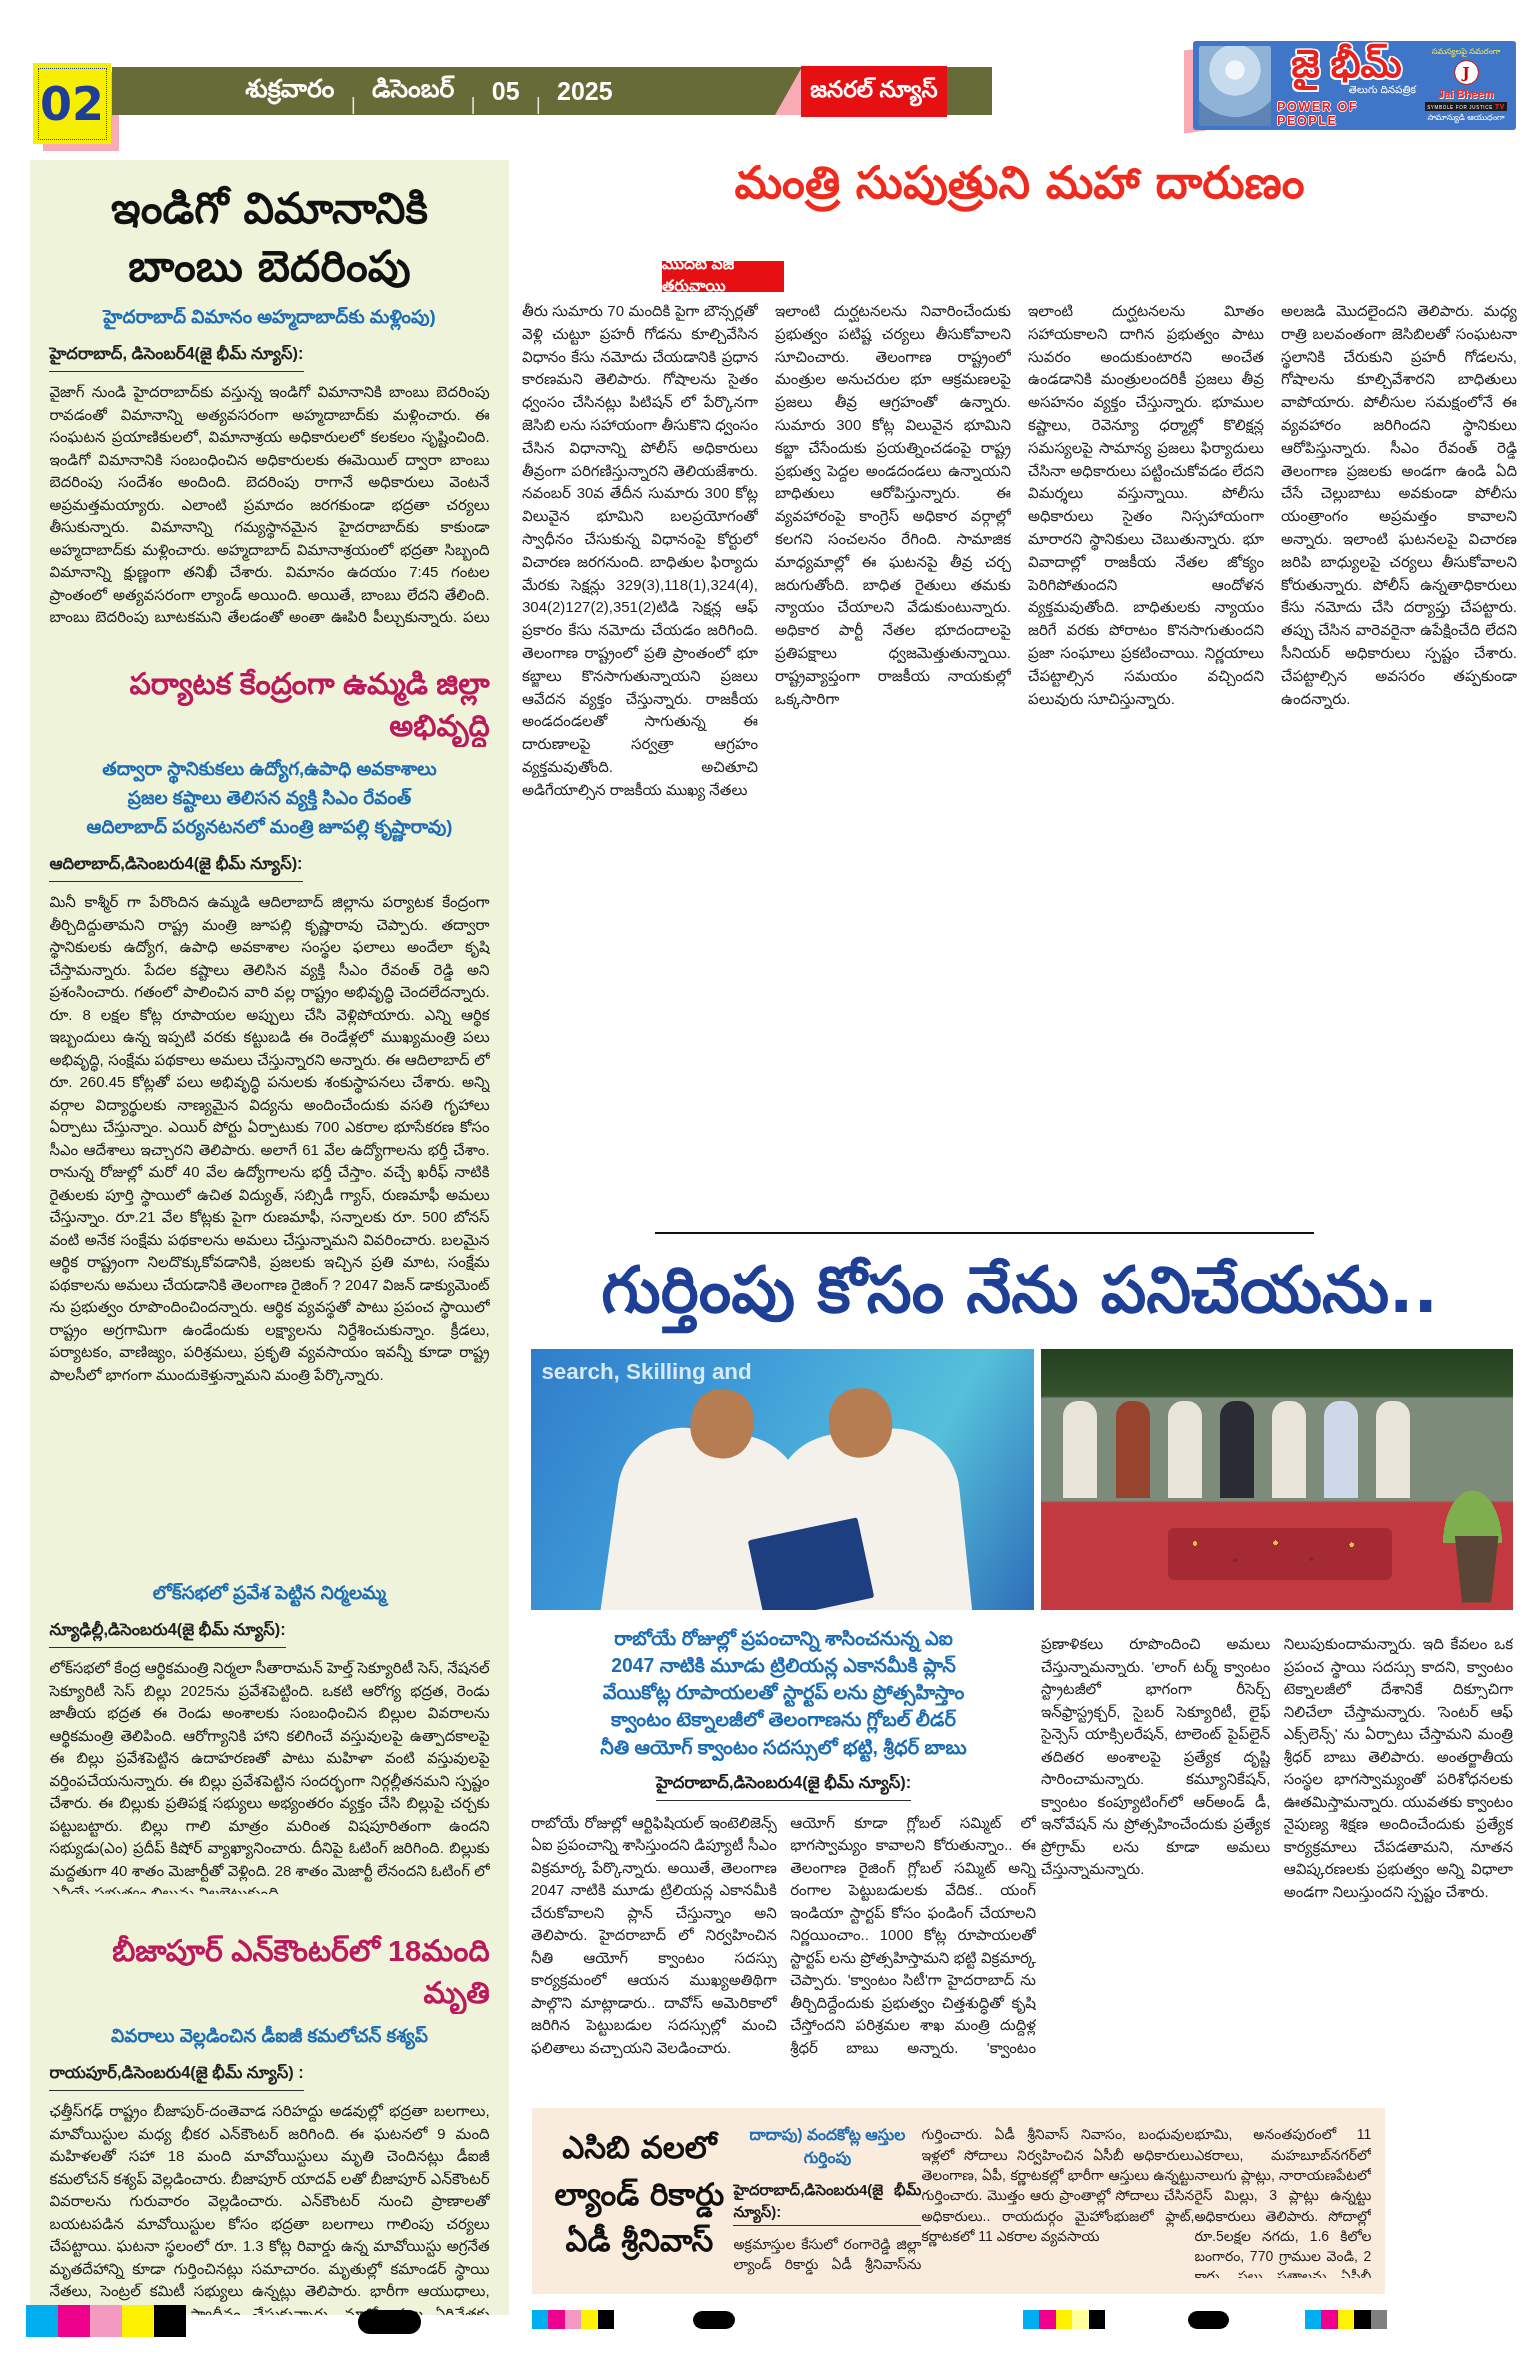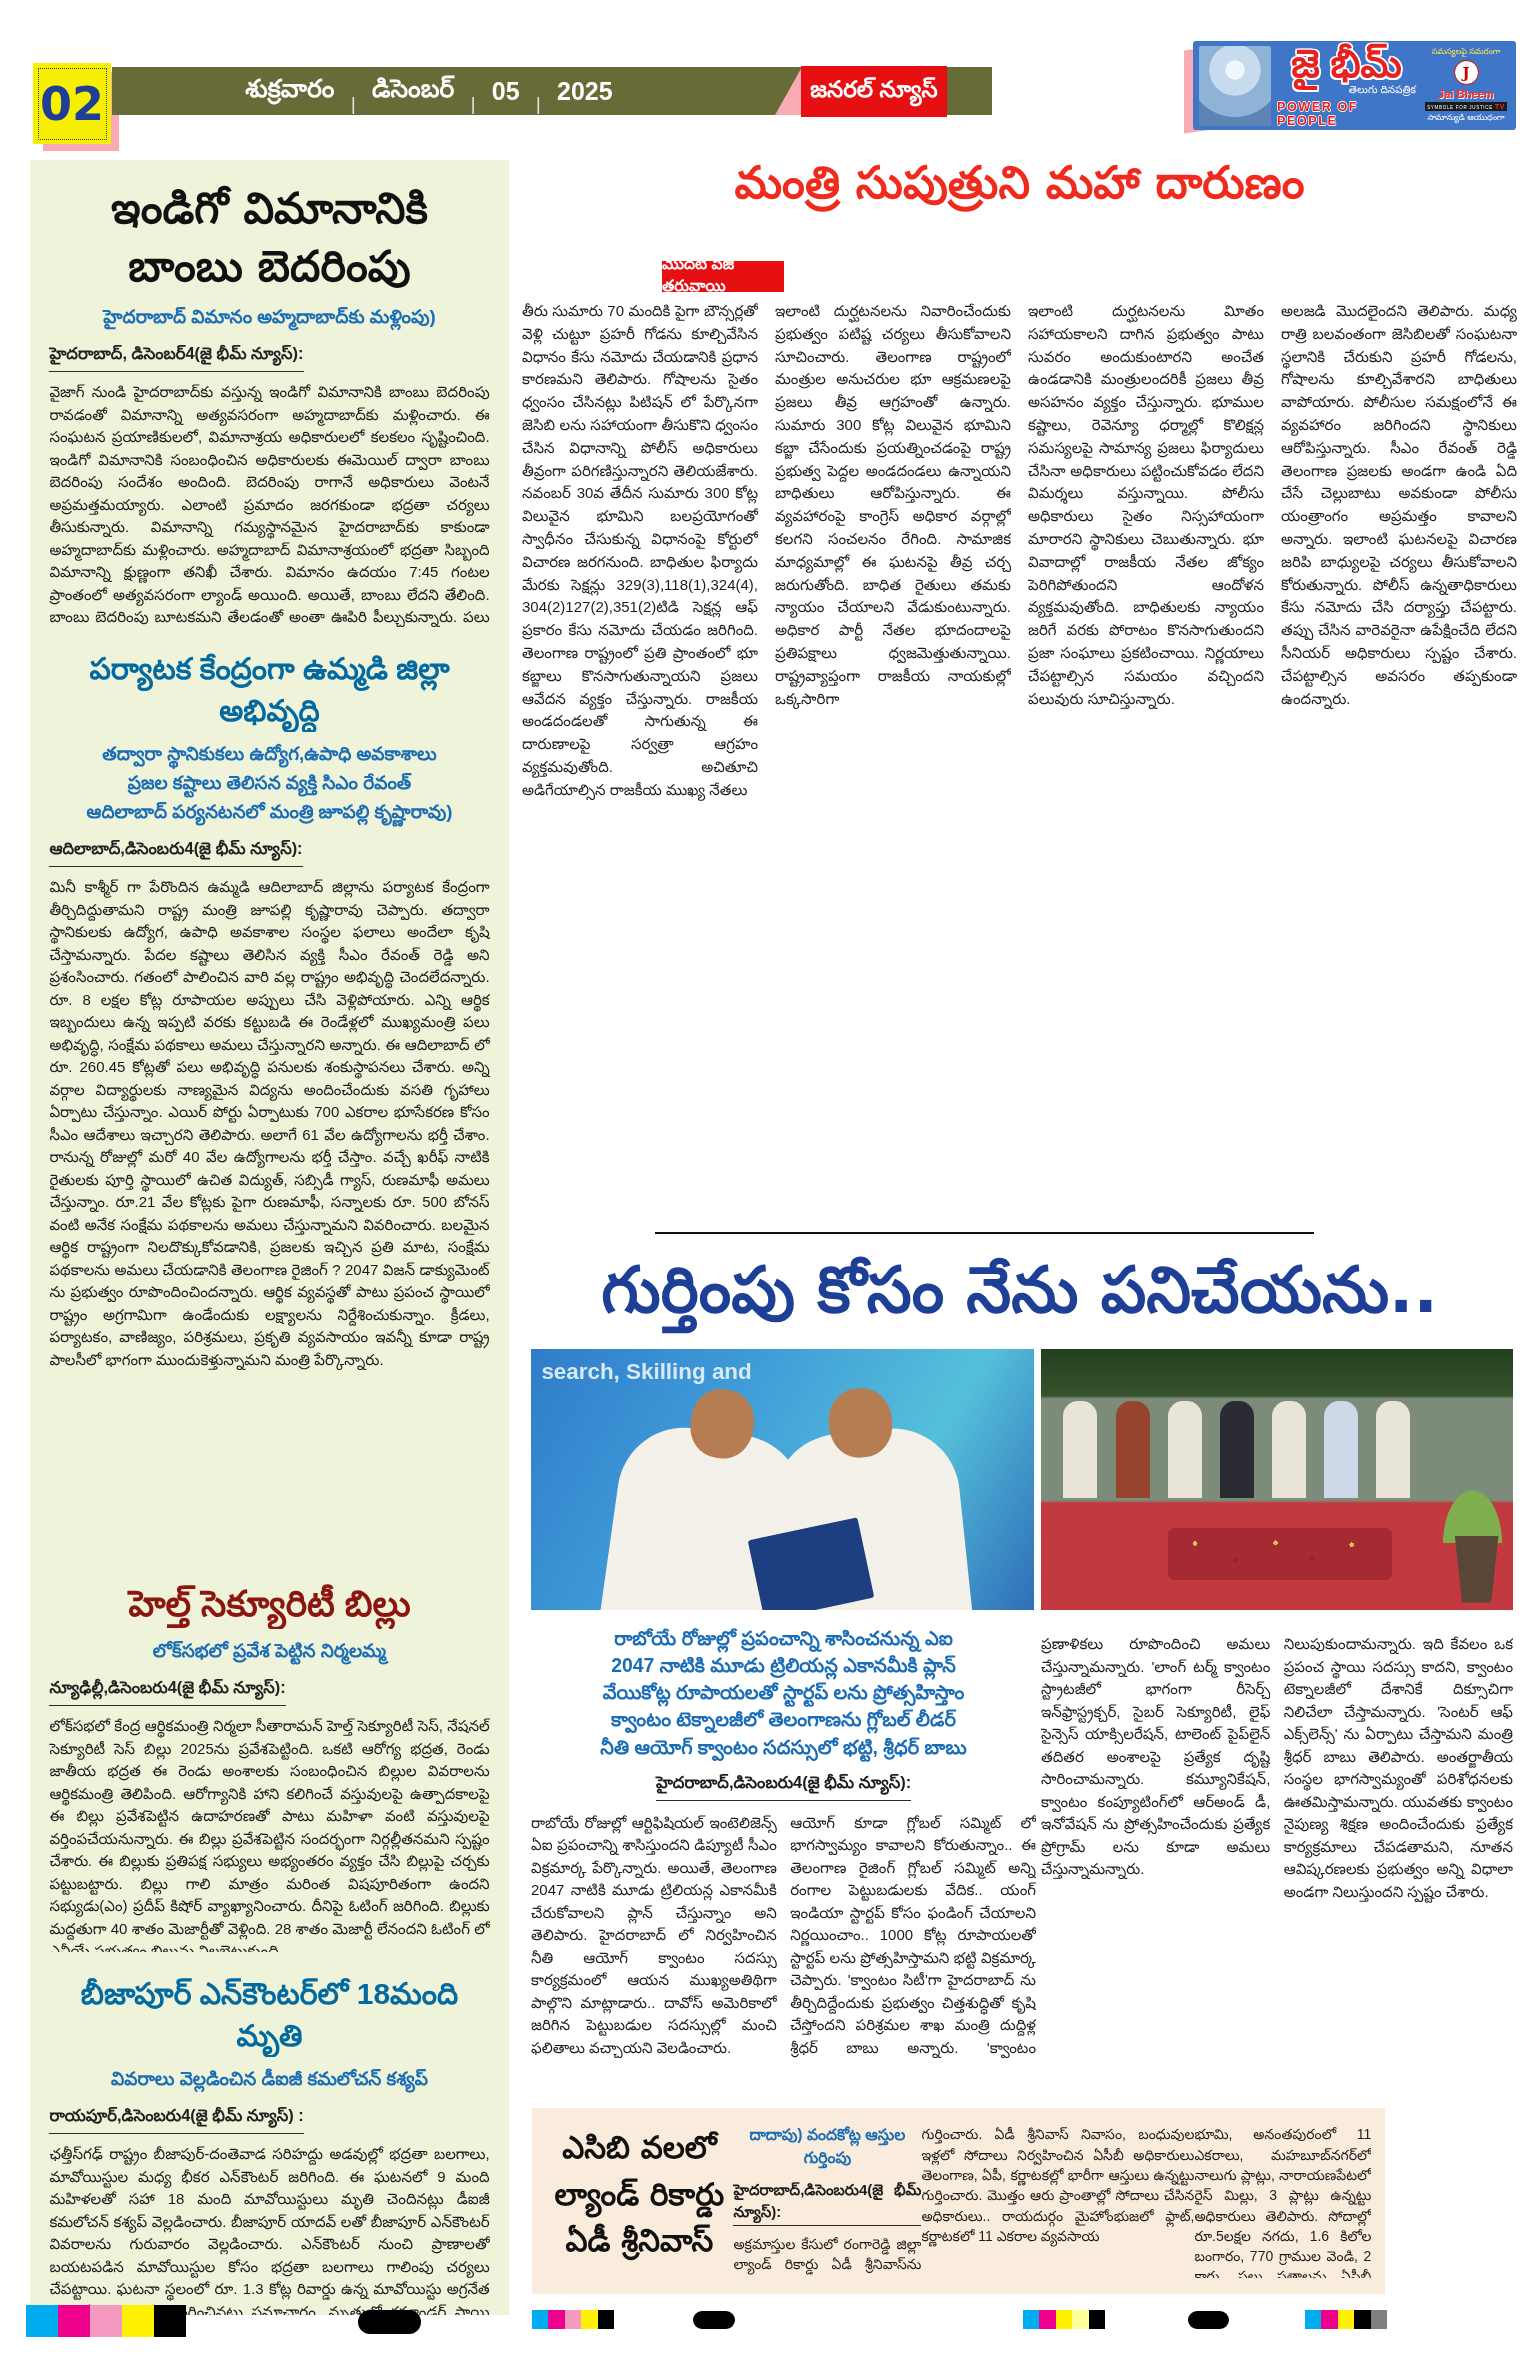--- a/index.html
+++ b/index.html
@@ -37,21 +37,21 @@
   .mh-slogan { font-size:8.2px; color:#ffe94d; white-space:nowrap; }
   .mh-slogan.bottom { color:#fff; }
   .tv-circle { width:25px; height:25px; background:#fff; border-radius:50%; border:1.5px solid #c00;
     display:flex; align-items:center; justify-content:center; font-weight:bold; color:#c00; font-size:15px; font-family:"DejaVu Serif", serif; }
   .tv-name { font-size:11.2px; font-weight:bold; color:#ff2a1e; text-shadow:0.7px 0.7px 0 #fff; }
   .tv-strip { font-size:4.5px; color:#fff; background:#1b1b1b; padding:0.7px 2.2px; letter-spacing:0.7px; }
   .tv-strip b { color:#ff2a1e; font-size:6.7px; }
   
   .left-box { position:absolute; left:30px; top:160px; width:479px; height:2155px; background:#eef3d9; padding:19.4px 19.4px; overflow:hidden; }
   .lh1 { font-size:43px; font-weight:bold; color:#111; text-align:center; line-height:1.35; font-family:"DejaVu Sans", sans-serif; overflow:hidden; }
-  .lh2 { font-size:30px; font-weight:bold; color:#0369a1; text-align:center; line-height:1.4; margin-top:21px; overflow:hidden; }
+  .lh2 { font-size:30px; font-weight:bold; color:#be185d; text-align:right; line-height:1.4; margin-top:36px; overflow:hidden; }
   .lh-maroon { font-size:36px; font-weight:bold; color:#8c1510; text-align:center; line-height:1.4; margin-top:22.4px; overflow:hidden; }
   .sub-blue { font-size:18.6px; font-weight:bold; color:#1a6db6; text-align:center; line-height:1.4; margin-top:9px; }
   .byline { display:table; font-size:16.4px; font-weight:bold; color:#222; margin:13.4px auto 0 0; padding-bottom:4.5px; border-bottom:1.5px solid #2b2b2b; }
   .body-txt { margin-top:9px; font-size:15px; line-height:1.5; text-align:justify; color:#191919; overflow:hidden; }
   .h-a1-body { height:246px; } .h-a2-body { height:680px; } .h-a3-body { height:237px; } .h-a4-body { height:301px; }
   
   .main-headline { position:absolute; left:522px; top:149px; width:995px; height:110px; overflow:hidden;
     font-size:45px; font-weight:bold; color:#f02b1d; text-align:center; line-height:1.5; font-family:"DejaVu Sans", sans-serif; }
   .continued-badge { position:absolute; left:662px; top:261px; width:122px; height:31px; background:#e60f12;
     color:#fff; font-weight:bold; font-size:15.7px; display:flex; align-items:center; justify-content:center; overflow:hidden; }
@@ -156,21 +156,20 @@
     <div>
       <div class="lh2">పర్యాటక కేంద్రంగా ఉమ్మడి జిల్లా అభివృద్ధి</div>
       <div class="sub-blue">తద్వారా స్థానికుకలు ఉద్యోగ,ఉపాధి అవకాశాలు</div>
       <div class="sub-blue" style="margin-top:3px">ప్రజల కష్టాలు తెలిసన వ్యక్తి సిఎం రేవంత్</div>
       <div class="sub-blue" style="margin-top:3px">ఆదిలాబాద్ పర్యనటనలో మంత్రి జూపల్లి కృష్ణారావు)</div>
       <div class="byline">ఆదిలాబాద్,డిసెంబరు4(జై భీమ్ న్యూస్):</div>
       <div class="body-txt h-a2-body">మినీ కాశ్మీర్ గా పేరొందిన ఉమ్మడి ఆదిలాబాద్ జిల్లాను పర్యాటక కేంద్రంగా తీర్చిదిద్దుతామని రాష్ట్ర మంత్రి జూపల్లి కృష్ణారావు చెప్పారు. తద్వారా స్థానికులకు ఉద్యోగ, ఉపాధి అవకాశాల సంస్థల ఫలాలు అందేలా కృషి చేస్తామన్నారు. పేదల కష్టాలు తెలిసిన వ్యక్తి సీఎం రేవంత్ రెడ్డి అని ప్రశంసించారు. గతంలో పాలించిన వారి వల్ల రాష్ట్రం అభివృద్ధి చెందలేదన్నారు. రూ. 8 లక్షల కోట్ల రూపాయల అప్పులు చేసి వెళ్లిపోయారు. ఎన్ని ఆర్థిక ఇబ్బందులు ఉన్న ఇప్పటి వరకు కట్టుబడి ఈ రెండేళ్లలో ముఖ్యమంత్రి పలు అభివృద్ధి, సంక్షేమ పథకాలు అమలు చేస్తున్నారని అన్నారు. ఈ ఆదిలాబాద్ లో రూ. 260.45 కోట్లతో పలు అభివృద్ధి పనులకు శంకుస్థాపనలు చేశారు. అన్ని వర్గాల విద్యార్థులకు నాణ్యమైన విద్యను అందించేందుకు వసతి గృహాలు ఏర్పాటు చేస్తున్నాం. ఎయిర్ పోర్టు ఏర్పాటుకు 700 ఎకరాల భూసేకరణ కోసం సీఎం ఆదేశాలు ఇచ్చారని తెలిపారు. అలాగే 61 వేల ఉద్యోగాలను భర్తీ చేశాం. రానున్న రోజుల్లో మరో 40 వేల ఉద్యోగాలను భర్తీ చేస్తాం. వచ్చే ఖరీఫ్ నాటికి రైతులకు పూర్తి స్థాయిలో ఉచిత విద్యుత్, సబ్సిడీ గ్యాస్, రుణమాఫీ అమలు చేస్తున్నాం. రూ.21 వేల కోట్లకు పైగా రుణమాఫీ, సన్నాలకు రూ. 500 బోనస్ వంటి అనేక సంక్షేమ పథకాలను అమలు చేస్తున్నామని వివరించారు. బలమైన ఆర్థిక రాష్ట్రంగా నిలదొక్కుకోవడానికి, ప్రజలకు ఇచ్చిన ప్రతి మాట, సంక్షేమ పథకాలను అమలు చేయడానికి తెలంగాణ రైజింగ్ ? 2047 విజన్ డాక్యుమెంట్ ను ప్రభుత్వం రూపొందించిందన్నారు. ఆర్థిక వ్యవస్థతో పాటు ప్రపంచ స్థాయిలో రాష్ట్రం అగ్రగామిగా ఉండేందుకు లక్ష్యాలను నిర్దేశించుకున్నాం. క్రీడలు, పర్యాటకం, వాణిజ్యం, పరిశ్రమలు, ప్రకృతి వ్యవసాయం ఇవన్నీ కూడా రాష్ట్ర పాలసీలో భాగంగా ముందుకెళ్తున్నామని మంత్రి పేర్కొన్నారు.</div>
     </div>
 
     <div>
-      <div class="lh-maroon">హెల్త్ సెక్యూరిటీ బిల్లు</div>
       <div class="sub-blue">లోక్‌సభలో ప్రవేశ పెట్టిన నిర్మలమ్మ</div>
       <div class="byline">న్యూఢిల్లీ,డిసెంబరు4(జై భీమ్ న్యూస్):</div>
       <div class="body-txt h-a3-body">లోక్‌సభలో కేంద్ర ఆర్థికమంత్రి నిర్మలా సీతారామన్ హెల్త్ సెక్యూరిటీ సెస్, నేషనల్ సెక్యూరిటీ సెస్ బిల్లు 2025ను ప్రవేశపెట్టింది. ఒకటి ఆరోగ్య భద్రత, రెండు జాతీయ భద్రత ఈ రెండు అంశాలకు సంబంధించిన బిల్లుల వివరాలను ఆర్థికమంత్రి తెలిపింది. ఆరోగ్యానికి హాని కలిగించే వస్తువులపై ఉత్పాదకాలపై ఈ బిల్లు ప్రవేశపెట్టిన ఉదాహరణతో పాటు మహిళా వంటి వస్తువులపై వర్తింపచేయనున్నారు. ఈ బిల్లు ప్రవేశపెట్టిన సందర్భంగా నిర్గల్లీతనమని స్పష్టం చేశారు. ఈ బిల్లుకు ప్రతిపక్ష సభ్యులు అభ్యంతరం వ్యక్తం చేసి బిల్లుపై చర్చకు పట్టుబట్టారు. బిల్లు గాలి మాత్రం మరింత విషపూరితంగా ఉందని సభ్యుడు(ఎం) ప్రదీప్ కిషోర్ వ్యాఖ్యానించారు. దీనిపై ఓటింగ్ జరిగింది. బిల్లుకు మద్దతుగా 40 శాతం మెజార్టీతో వెళ్లింది. 28 శాతం మెజార్టీ లేనందని ఓటింగ్ లో ఎన్డీయే ప్రభుత్వం బిల్లును నిలబెట్టుకుంది.</div>
     </div>
 
     <div>
       <div class="lh2">బీజాపూర్ ఎన్‌కౌంటర్‌లో 18మంది మృతి</div>
       <div class="sub-blue">వివరాలు వెల్లడించిన డీఐజీ కమలోచన్ కశ్యప్</div>
       <div class="byline">రాయపూర్,డిసెంబరు4(జై భీమ్ న్యూస్) :</div>
       <div class="body-txt h-a4-body">ఛత్తీస్‌గఢ్ రాష్ట్రం బీజాపుర్-దంతెవాడ సరిహద్దు అడవుల్లో భద్రతా బలగాలు, మావోయిస్టుల మధ్య భీకర ఎన్‌కౌంటర్ జరిగింది. ఈ ఘటనలో 9 మంది మహిళలతో సహా 18 మంది మావోయిస్టులు మృతి చెందినట్లు డీఐజీ కమలోచన్ కశ్యప్ వెల్లడించారు. బీజాపూర్ యాదవ్ లతో బీజాపూర్ ఎన్‌కౌంటర్ వివరాలను గురువారం వెల్లడించారు. ఎన్‌కౌంటర్ నుంచి ప్రాణాలతో బయటపడిన మావోయిస్టుల కోసం భద్రతా బలగాలు గాలింపు చర్యలు చేపట్టాయి. ఘటనా స్థలంలో రూ. 1.3 కోట్ల రివార్డు ఉన్న మావోయిస్టు అగ్రనేత మృతదేహాన్ని కూడా గుర్తించినట్లు సమాచారం. మృతుల్లో కమాండర్ స్థాయి నేతలు, సెంట్రల్ కమిటీ సభ్యులు ఉన్నట్లు తెలిపారు. భారీగా ఆయుధాలు, మందుగుండు సామగ్రి స్వాధీనం చేసుకున్నారు. మావోయిస్టుల ఏరివేతకు భద్రతా బలగాలు తీవ్రంగా గాలింపు చేపట్టాయని అధికారులు వెల్లడించారు.</div>

